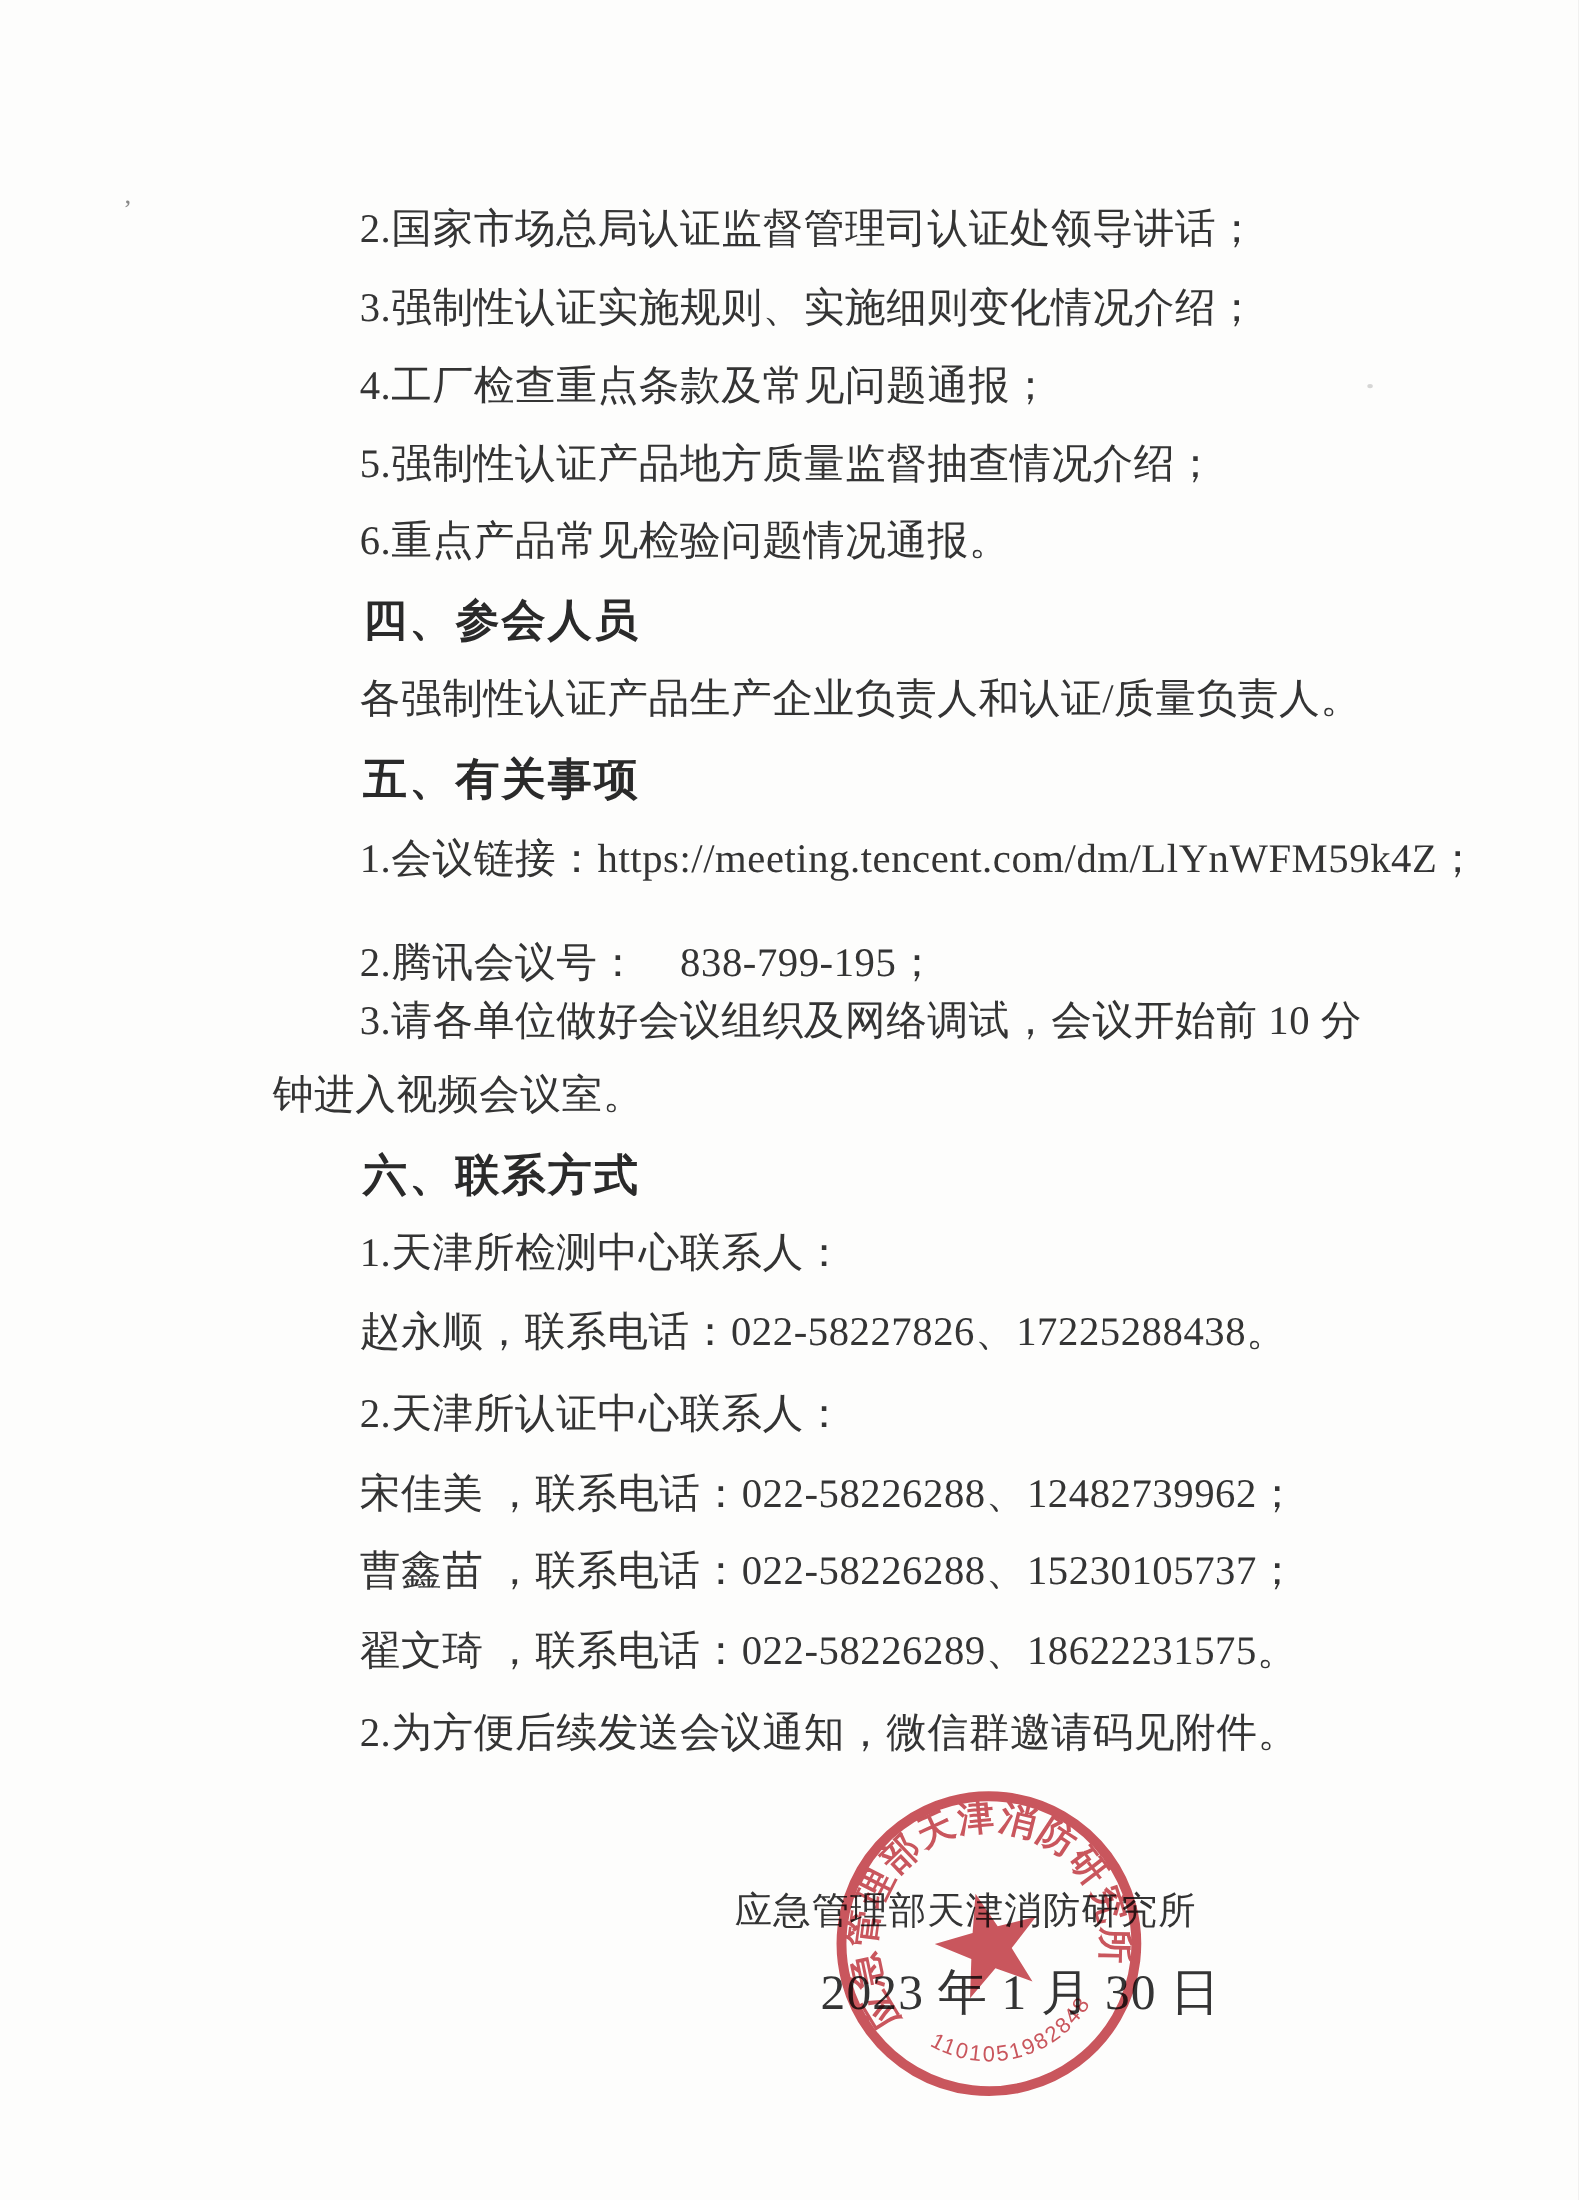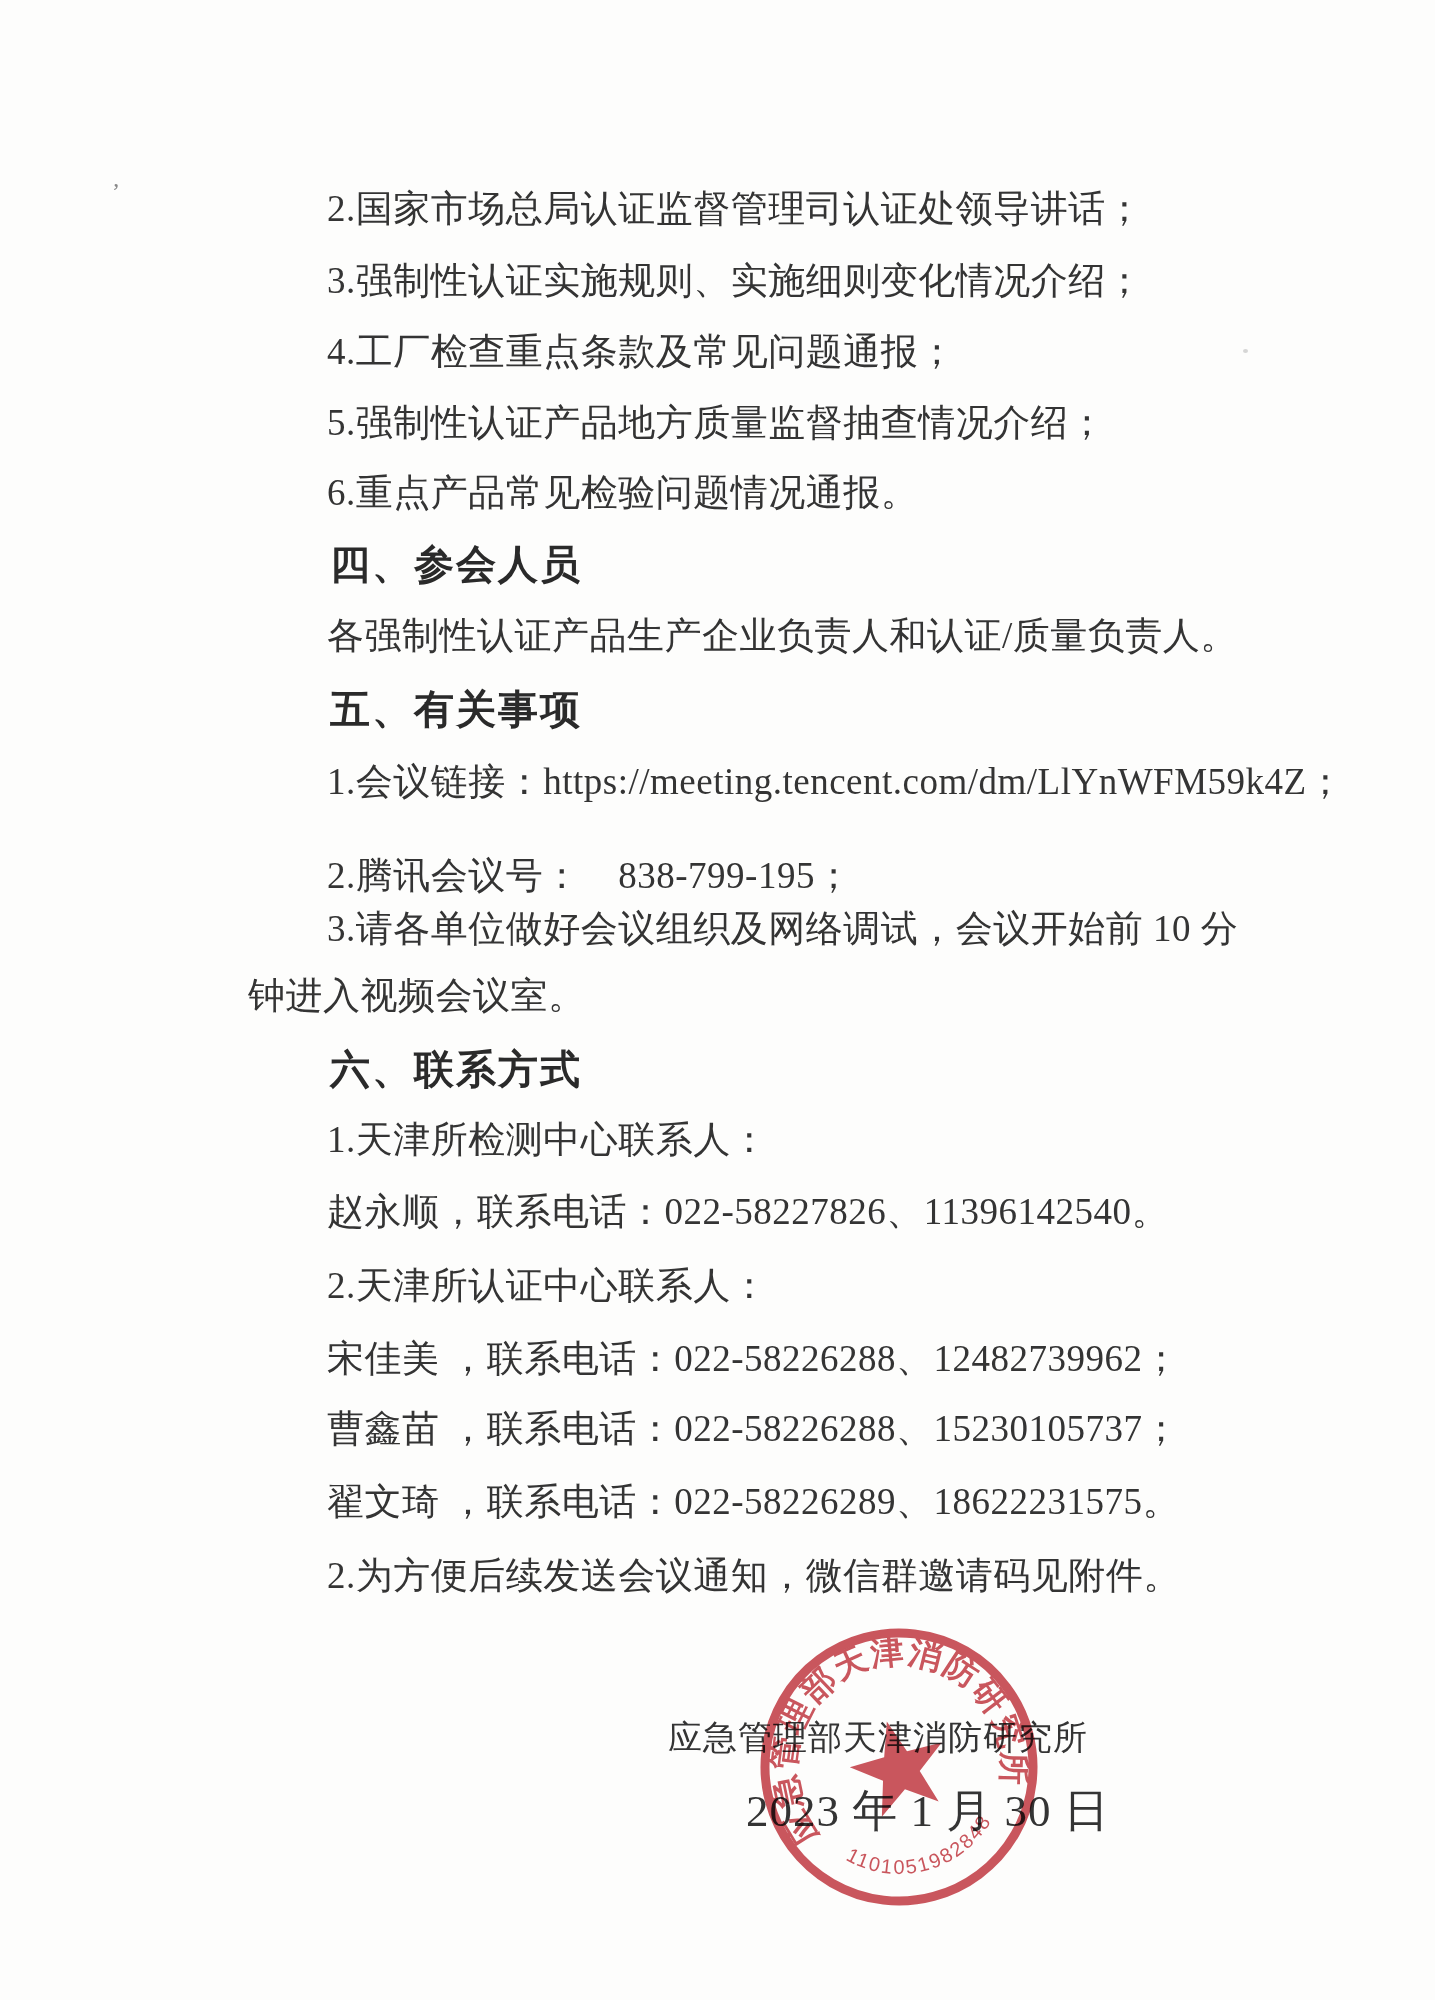--- a/index.html
+++ b/index.html
@@ -76,21 +76,21 @@
   <div class="line indent" style="top:612px">各强制性认证产品生产企业负责人和认证/质量负责人。</div>
 
   <div class="heading" style="top:685px">五、有关事项</div>
   <div class="line indent" style="top:758px">1.会议链接：https://meeting.tencent.com/dm/LlYnWFM59k4Z；</div>
   <div class="line indent" style="top:852px">2.腾讯会议号：　838-799-195；</div>
   <div class="line indent" style="top:905px">3.请各单位做好会议组织及网络调试，会议开始前 10 分</div>
   <div class="line flush" style="top:972px">钟进入视频会议室。</div>
 
   <div class="heading" style="top:1045px">六、联系方式</div>
   <div class="line indent" style="top:1116px">1.天津所检测中心联系人：</div>
-  <div class="line indent" style="top:1188px">赵永顺，联系电话：022-58227826、11396142540。</div>
+  <div class="line indent" style="top:1188px">赵永顺，联系电话：022-58227826、17225288438。</div>
   <div class="line indent" style="top:1262px">2.天津所认证中心联系人：</div>
   <div class="line indent" style="top:1335px">宋佳美 ，联系电话：022-58226288、12482739962；</div>
   <div class="line indent" style="top:1405px">曹鑫苗 ，联系电话：022-58226288、15230105737；</div>
   <div class="line indent" style="top:1478px">翟文琦 ，联系电话：022-58226289、18622231575。</div>
   <div class="line indent" style="top:1552px">2.为方便后续发送会议通知，微信群邀请码见附件。</div>
 
   <div class="line sig">应急管理部天津消防研究所</div>
   <div class="line date">2023 年 1 月 30 日</div>
 
   <div class="stamp">

